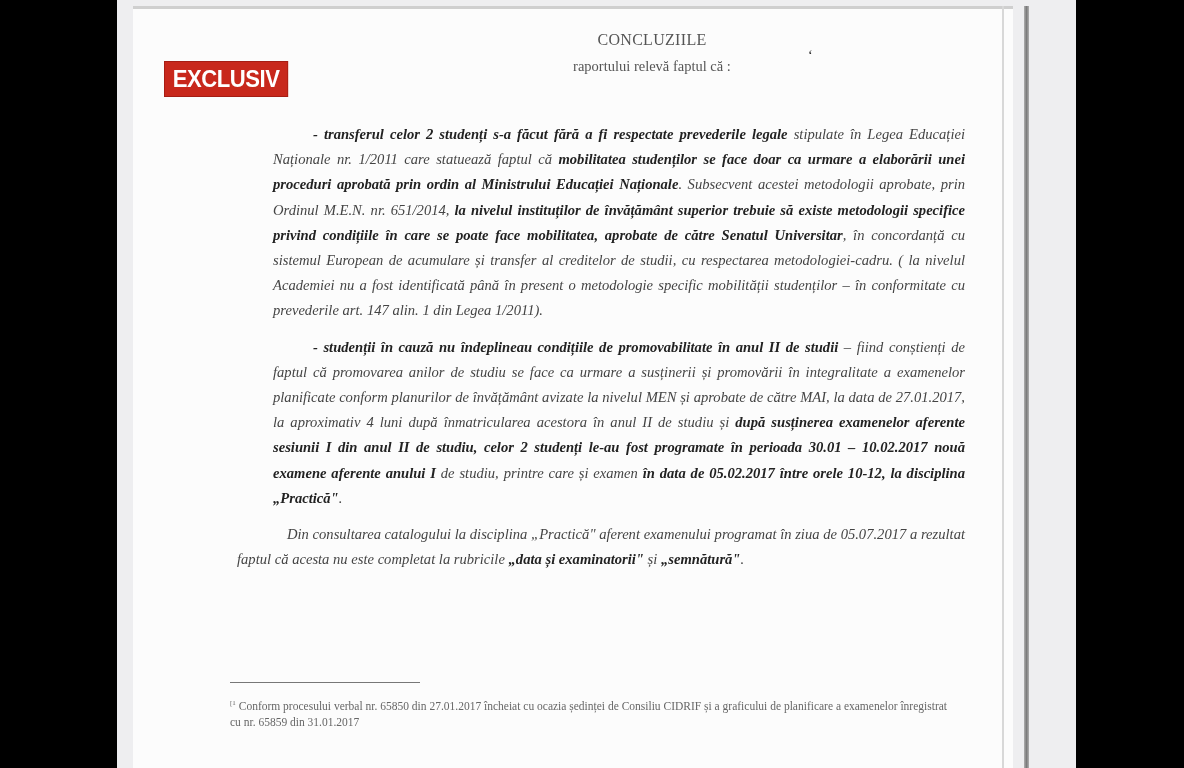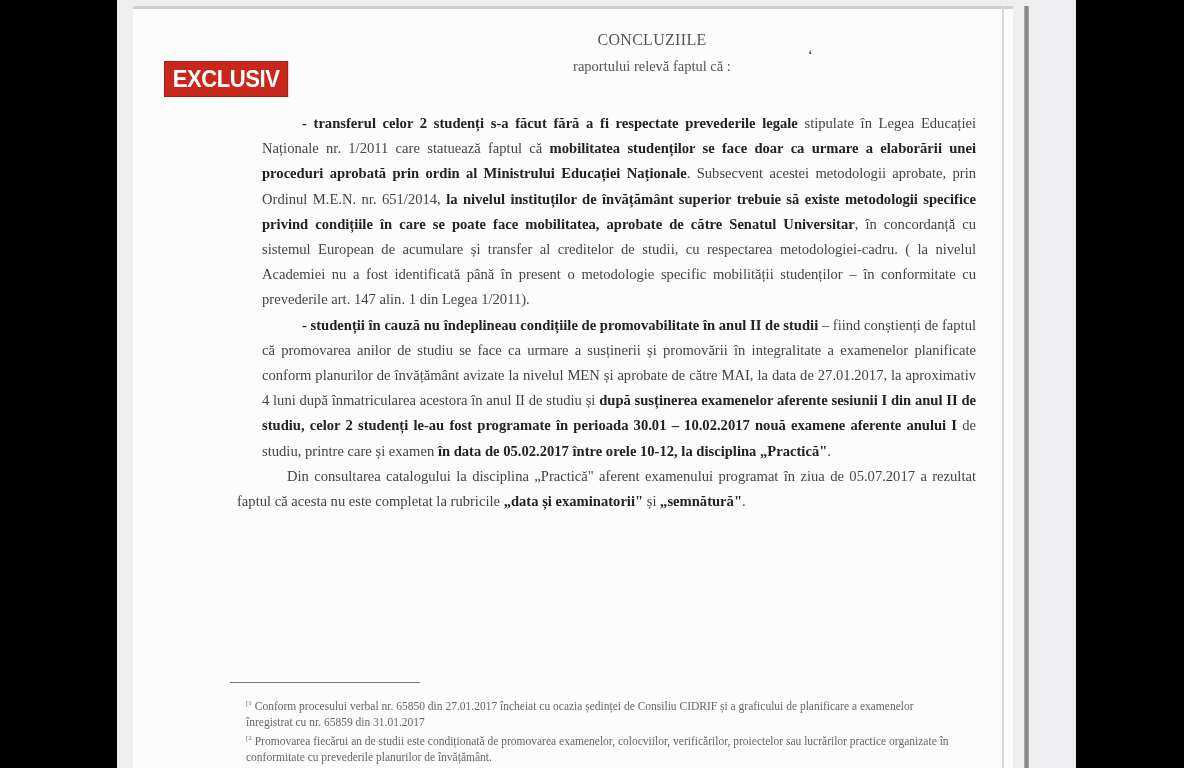--- a/index.html
+++ b/index.html
@@ -6,27 +6,27 @@
     body { width:1184px; height:768px; background:#000; position:relative; overflow:hidden; font-family:"Liberation Serif", serif; }
     .frame { position:absolute; left:117px; top:0; width:959px; height:768px; background:#eeeef0; }
     .page { position:absolute; left:133px; top:6px; width:880px; height:762px; background:#fcfcfc; border-top:3px solid #cfcfcf; }
     .page-edge1 { position:absolute; left:1002px; top:6px; width:2px; height:762px; background:#d8d8d8; }
     .page-edge2 { position:absolute; left:1024px; top:6px; width:5px; height:762px; background:linear-gradient(90deg,#9a9a9a,#555,#9a9a9a); opacity:.75; }
     .badge { position:absolute; left:164px; top:61px; width:135px; height:36px; background:#c8281c; color:#fff; font-family:"Liberation Sans", sans-serif; font-weight:bold; font-size:24px; line-height:36px; text-align:center; letter-spacing:-.5px; box-shadow:0 0 0 1px #a51d14 inset; transform:scaleX(.92); transform-origin:left; }
     .title { position:absolute; left:0; width:1184px; text-align:center; color:#555; font-size:16px; }
     .t1 { top:31px; left:60px; letter-spacing:.3px; }
     .t2 { top:58px; left:60px; font-size:14.5px; }
     .body-text { position:absolute; left:262px; top:111px; width:714px; color:#444; font-size:14.6px; line-height:25.2px; text-align:justify; }
-    .body-text p { margin:0; }
+    .body-text p { margin:11px;font-style:italic; }
     .body-text .ind { text-indent:40px; }
     .body-text b { color:#222; }
     .body-text .para3 { margin-left:-25px; text-indent:50px; }
     .rule { position:absolute; left:230px; top:682px; width:190px; height:1px; background:#777; }
     .foot { position:absolute; left:230px; top:695px; width:730px; font-size:11.5px; line-height:16px; color:#666; }
-    .foot p { margin:0 0 0 16px; }
+    .foot p { margin:0 0 0 0; }
     sup { font-size:7px; }
     .mark { position:absolute; color:#222; }
   </style>
 </head>
 <body>
 
 <div class="frame"></div>
 <div class="page"></div>
 <div class="page-edge1"></div>
 <div class="page-edge2"></div>
@@ -40,14 +40,13 @@
   <p class="ind"><b>- transferul celor 2 studenți s-a făcut fără a fi respectate prevederile legale</b><span> stipulate în Legea Educației Naționale nr. 1/2011 care statuează faptul că </span><b>mobilitatea studenților se face doar ca urmare a elaborării unei proceduri aprobată prin ordin al Ministrului Educației Naționale</b><span>. Subsecvent acestei metodologii aprobate, prin Ordinul M.E.N. nr. 651/2014, </span><b>la nivelul instituților de învățământ superior trebuie să existe metodologii specifice privind condițiile în care se poate face mobilitatea, aprobate de către Senatul Universitar</b><span>, în concordanță cu sistemul European de acumulare și transfer al creditelor de studii, cu respectarea metodologiei-cadru. ( la nivelul Academiei nu a fost identificată până în present o metodologie specific mobilității studenților – în conformitate cu prevederile art. 147 alin. 1 din Legea 1/2011).</span></p>
   <p class="ind"><b>- studenții în cauză nu îndeplineau condițiile de promovabilitate în anul II de studii</b><span> – fiind conștienți de faptul că promovarea anilor de studiu se face ca urmare a susținerii și promovării în integralitate a examenelor planificate conform planurilor de învățământ avizate la nivelul MEN și aprobate de către MAI, la data de 27.01.2017, la aproximativ 4 luni după înmatricularea acestora în anul II de studiu și </span><b>după susținerea examenelor aferente sesiunii I din anul II de studiu, celor 2 studenți le-au fost programate în perioada 30.01 – 10.02.2017 nouă examene aferente anului I</b><span> de studiu, printre care și examen </span><b>în data de 05.02.2017 între orele 10-12, la disciplina „Practică"</b><span>.</span></p>
   <p class="para3"><span>Din consultarea catalogului la disciplina „Practică" aferent examenului programat în ziua de 05.07.2017 a rezultat faptul că acesta nu este completat la rubricile </span><b>„data și examinatorii"</b><span> și </span><b>„semnătură"</b><span>.</span></p>
 </div>
 
 <div class="mark" style="left:808px;top:48px;font-size:14px;">‘</div>
 
 <div class="rule"></div>
 <div class="foot">
   <p><sup>[1</sup><span> Conform procesului verbal nr. 65850 din 27.01.2017 încheiat cu ocazia ședinței de Consiliu CIDRIF și a graficului de planificare a examenelor înregistrat cu nr. 65859 din 31.01.2017</span></p>
-  <p><sup>[2</sup><span> Promovarea fiecărui an de studii este condiționată de promovarea examenelor, colocviilor, verificărilor, proiectelor sau lucrărilor practice organizate în conformitate cu prevederile planurilor de învățământ.</span></p>
 </div>
 
 </body></html>

